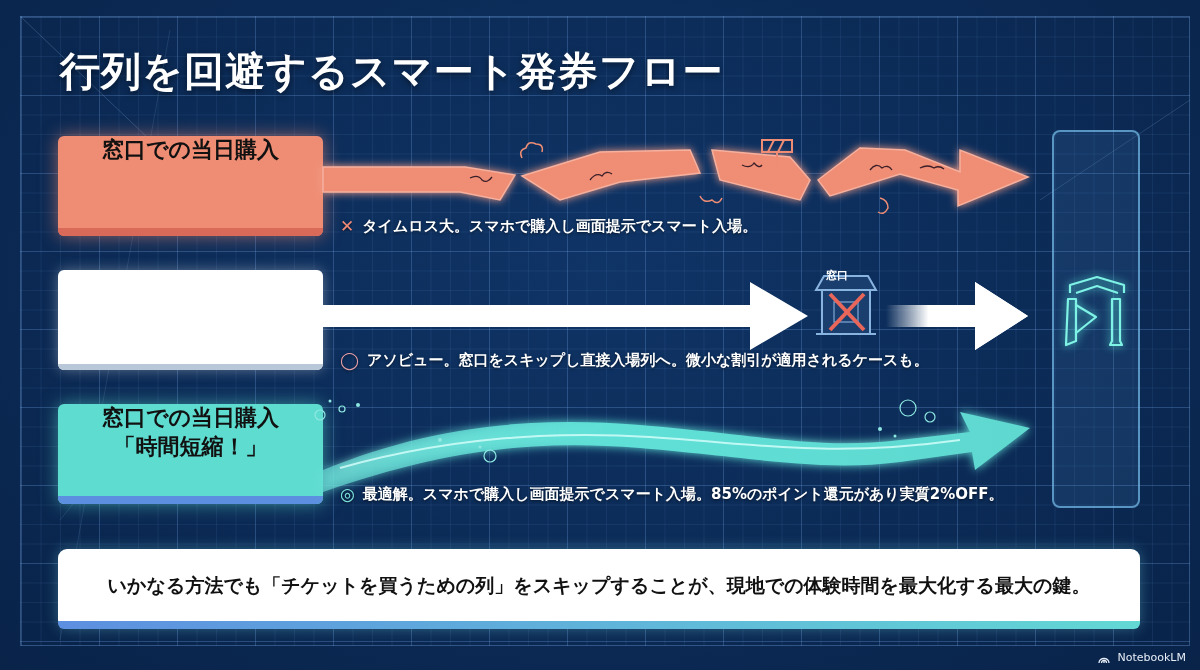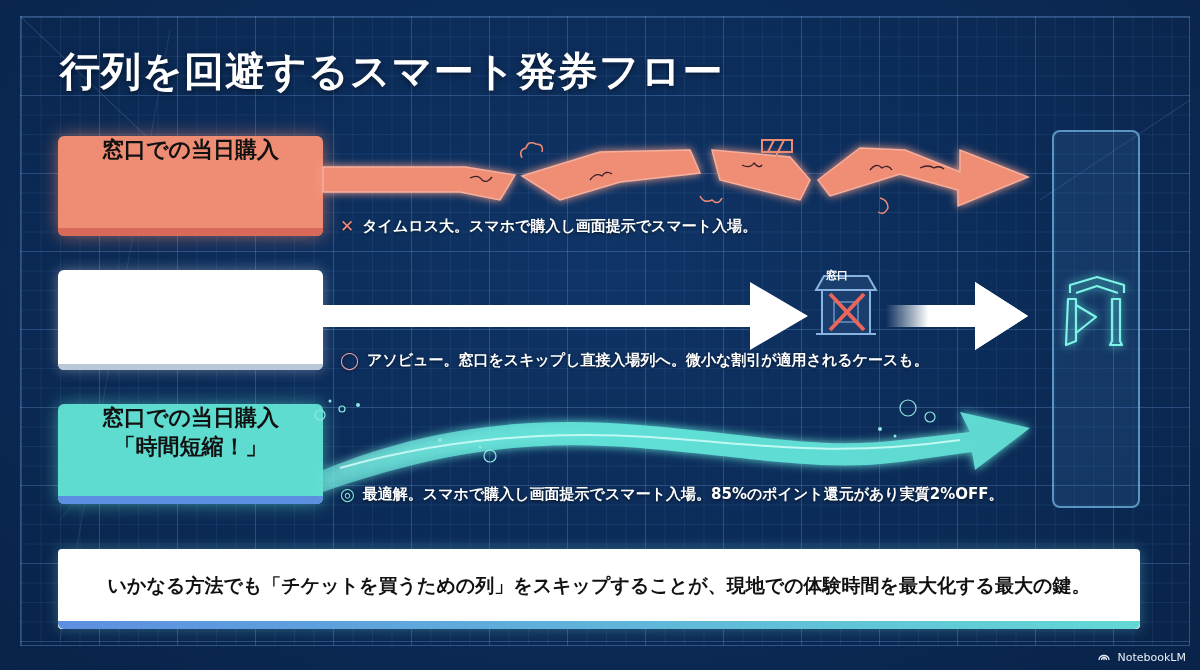--- a/index.html
+++ b/index.html
@@ -66,34 +66,34 @@
       background: rgba(80,140,200,0.15);
     }
     .gate-icon { position: absolute; left: 1062px; top: 275px; width: 70px; width: 70px; height: 75px; }
     .window-icon { position: absolute; left: 806px; top: 262px; width: 80px; height: 80px; }
     .window-sign {
       position: absolute; left: 826px; top: 268px; width: 40px; text-align: left;
       color: #fff; font-size: 11px; font-weight: bold;
     }
     .summary {
       position: absolute; left: 58px; top: 549px; width: 1082px; height: 80px;
-      background: #ffffff; border-radius: 4px;
+      background: #ffffff; border-radius: 9px;
       display: flex; align-items: center; justify-content: center;
       font-weight: bold; font-size: 19px; color: #111;
       box-shadow: 0 0 14px rgba(120,220,230,0.35);
     }
     .summary .bar {
       position: absolute; left: 0; right: 0; bottom: 0; height: 8px;
       border-radius: 0 0 6px 6px;
       background: linear-gradient(90deg, #5d8fe0, #62d8d4);
     }
     .summary span { position: relative; top: -3px; }
     .watermark {
       position: absolute; right: 14px; bottom: 6px;
-      color: #e6edf7; font-size: 11px; display: flex; align-items: flex-start; gap: 8px;
+      color: #e6edf7; font-size: 11px; display: flex; align-items: flex-end; gap: 8px;
     }
   </style>
 </head>
 <body>
 
 <div class="stage">
   <div class="grid"></div>
 
   <svg class="diag-lines" viewBox="0 0 1200 670">
     <line x1="20" y1="16" x2="150" y2="140" stroke="rgba(140,180,230,0.25)" stroke-width="1"></line>

